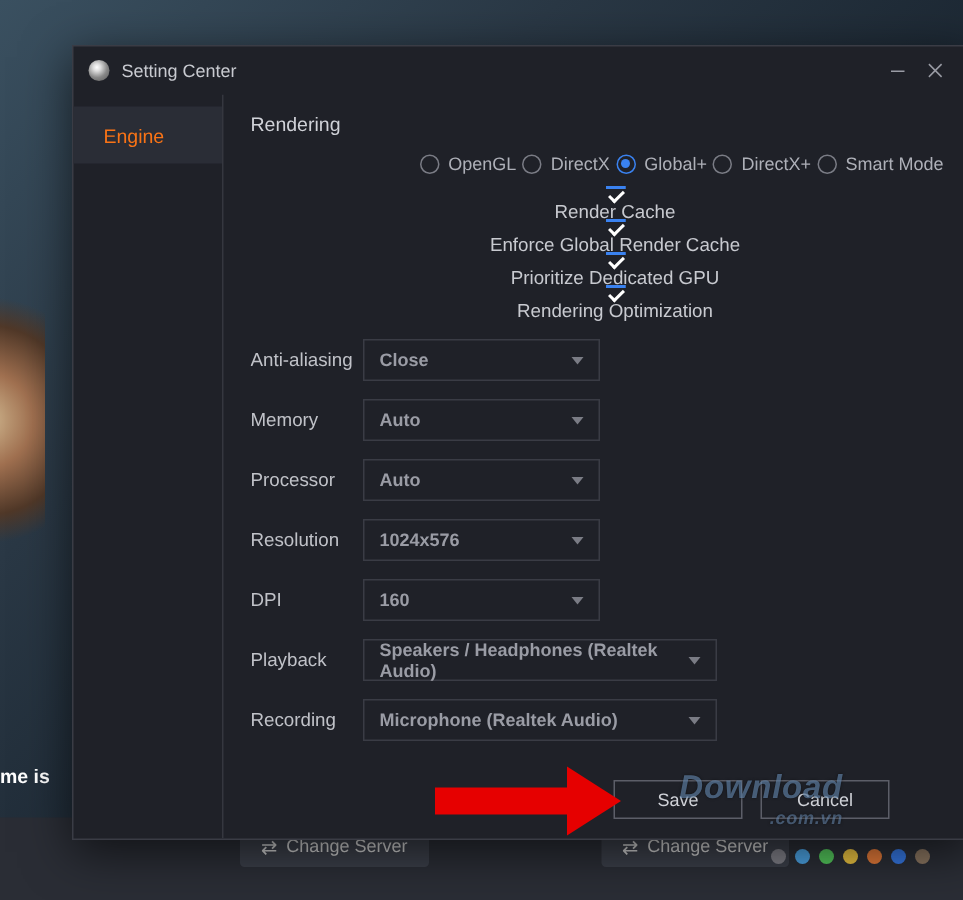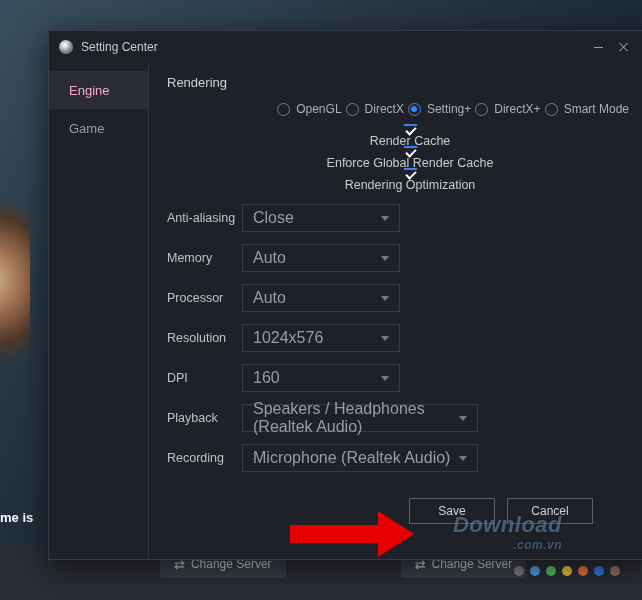--- a/index.html
+++ b/index.html
@@ -44,21 +44,21 @@
     color:#9a9ca5; font-size:11px; cursor:pointer; }
   .min-ico { width:9px; height:1px; background:#9a9ca5; }
   .close-ico { position:relative; width:10px; height:10px; }
   .close-ico::before,.close-ico::after{content:"";position:absolute;left:4px;top:-1px;width:1px;height:12px;background:#9a9ca5;}
   .close-ico::before{transform:rotate(45deg)}.close-ico::after{transform:rotate(-45deg)}
 
   .modal-body { flex:1; display:flex; overflow:hidden; }
   .sidebar { width:100px; border-right:1px solid #35373f; padding-top:8px; }
   .side-item { height:38px; display:flex; align-items:center; padding-left:20px;
     color:#9a9ca5; font-size:13px; cursor:pointer; }
-  .side-item.active { background:#2a2d36; color:#f9a8d4; }
+  .side-item.active { background:#2a2d36; color:#f97316; }
 
   .content { flex:1; padding:12px 18px 0 18px; color:#c8cad0; font-size:12.5px; overflow:hidden; }
   .section-head { font-size:13px; color:#d0d2d8; margin-bottom:12px; }
 
   .radio-row { display:flex; gap:4px; margin-left:24px; margin-bottom:8px; flex-wrap:nowrap;justify-content:flex-end; }
   .radio { display:flex; align-items:center; gap:6px; color:#aeb0b8; font-size:12px; cursor:pointer; white-space:nowrap; }
   .radio .r {
     width:13px; height:13px; border-radius:50%; border:1.5px solid #7a7c85; position:relative;
   }
   .radio.checked .r { border-color:#3a82f0; }
@@ -74,21 +74,21 @@
   }
   .check .c::after {
     content:""; position:absolute; left:3px; top:0px; width:4px; height:8px;
     border-right:2px solid #fff; border-bottom:2px solid #fff; transform:rotate(45deg);
   }
 
   .form-row { display:flex; align-items:center; margin-bottom:12px; }
   .form-label { width:75px; color:#c0c2c8; font-size:12.5px; white-space:nowrap; overflow:hidden; }
   .select, .select-wide {
     height:28px; border:1px solid #3a3c45; background:#1f2128; color:#9a9ca5;
-    display:flex; align-items:center; padding:0 10px; font-size:16px; position:relative; cursor:pointer;
+    display:flex; align-items:center; padding:0 10px; font-size:12px; position:relative; cursor:pointer;font-weight:bold;
   }
   .select { width:158px; }
   .select-wide { width:236px; }
   .select .caret, .select-wide .caret {
     position:absolute; right:10px; top:11px; width:0; height:0;
     border-left:4px solid transparent; border-right:4px solid transparent; border-top:5px solid #7a7c85;
   }
   .btn-row { display:flex; justify-content:flex-end; gap:12px; padding:14px 36px 0 0; }
   .btn {
     width:86px; height:26px; border:1px solid #5c5e68; background:transparent; color:#d0d2d8;
@@ -147,57 +147,60 @@
         <div class="min-ico"></div>
       </div>
     <div class="win-btn">
         <div class="close-ico"></div>
       </div>
   </div>
 
   <div class="modal-body">
     <div class="sidebar">
       <div class="side-item active">Engine</div>
-      <div class="side-item">Game</div>
     </div>
 
     <div class="content">
       <div class="section-head">Rendering</div>
 
       <div class="radio-row">
         <label class="radio">
             <span class="r"></span>
             <span>OpenGL</span>
           </label>
         <label class="radio">
             <span class="r"></span>
             <span>DirectX</span>
           </label>
         <label class="radio checked">
             <span class="r"></span>
-            <span>Setting+</span>
+            <span>Global+</span>
           </label>
         <label class="radio">
             <span class="r"></span>
             <span>DirectX+</span>
           </label>
         <label class="radio">
             <span class="r"></span>
             <span>Smart Mode</span>
           </label>
       </div>
 
       <div class="checks">
         <label class="check">
             <span class="c"></span>
             <span>Render Cache</span>
           </label>
         <label class="check">
             <span class="c"></span>
             <span>Enforce Global Render Cache</span>
+          </label>
+        <label class="check">
+            <span class="c"></span>
+            <span>Prioritize Dedicated GPU</span>
           </label>
         <label class="check">
             <span class="c"></span>
             <span>Rendering Optimization</span>
           </label>
       </div>
 
       <div class="form-row">
         <div class="form-label">Anti-aliasing</div>
         <div class="select">

